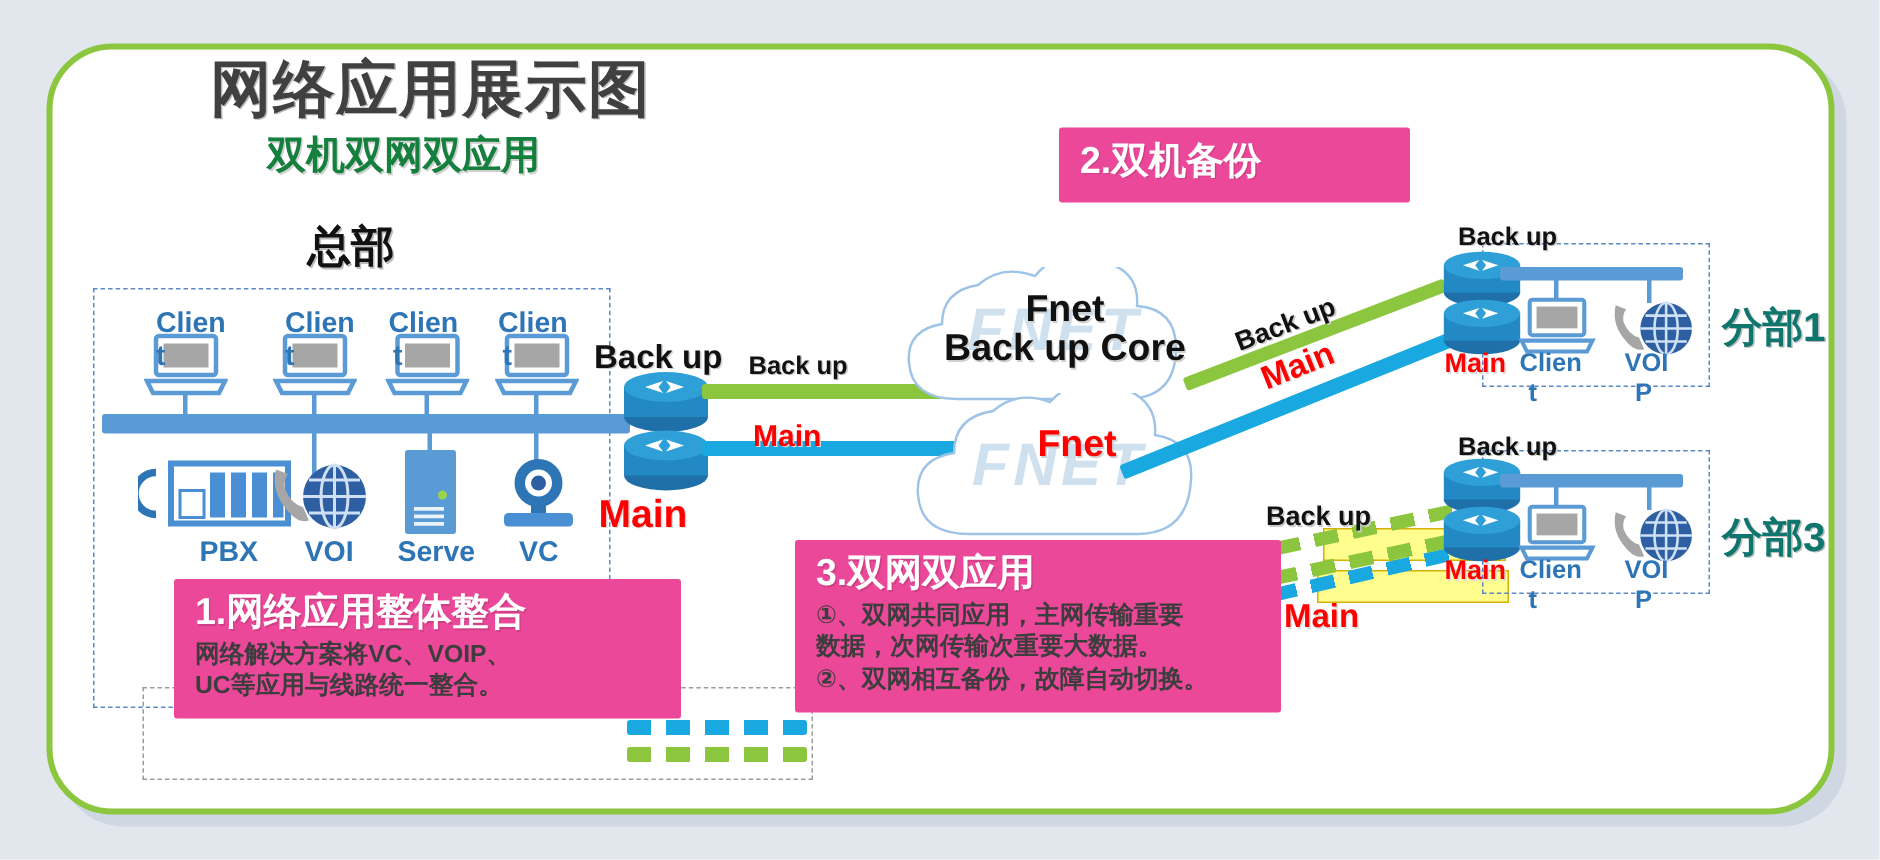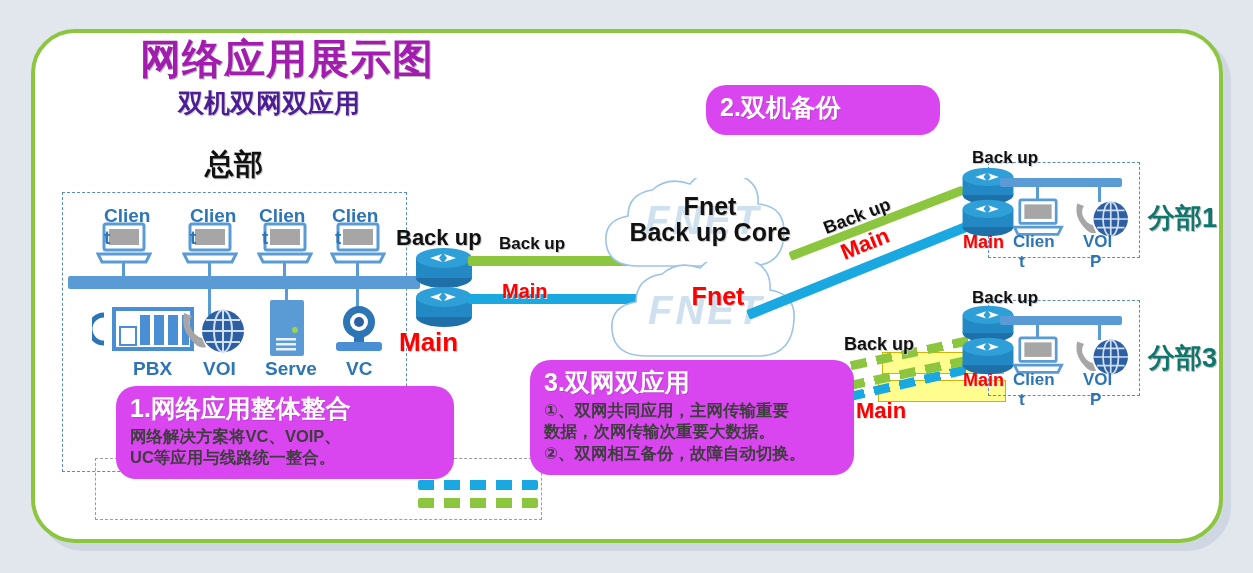--- a/index.html
+++ b/index.html
@@ -16,26 +16,26 @@
     background:#ffffff; border:4px solid #8cc63f; border-radius:44px;
   }
   .card-shadow{
     position:absolute; left:39px; top:37px; width:1192px; height:514px;
     border-radius:44px; background:#cfd7e2; z-index:0;
   }
 
   
   .title {
     position:absolute; left:140px; top:32px;
-    font-size:41px; font-weight:bold; color:#a21caf; letter-spacing:1px;
+    font-size:41px; font-weight:bold; color:#404040; letter-spacing:1px;
     text-shadow:1px 1px 0 #bbb;
   }
   .subtitle {
     position:absolute; left:178px; top:86px;
-    font-size:26px; font-weight:bold; color:#4c1d95;
+    font-size:26px; font-weight:bold; color:#15803d;
     text-shadow:1px 1px 0 #cfcfcf;
   }
   .hq-title{
     position:absolute; left:205px; top:145px;
     font-size:29px; font-weight:bold; color:#111;
     text-shadow:1px 1px 0 #bbb;
   }
 
   
   .dashed-box{ position:absolute; border:1.6px dashed #5b88c7; }
@@ -54,21 +54,21 @@
 
   
   .link{ position:absolute; transform-origin:0 50%; border-radius:2px; }
   .link-green{ background:#8cc63f; }
   .link-blue{ background:#19a9e0; }
   .link-dash-green{ background:repeating-linear-gradient(to right,#8cc63f 0 16px,transparent 16px 26px); }
   .link-dash-blue{ background:repeating-linear-gradient(to right,#19a9e0 0 16px,transparent 16px 26px); }
 
   
   .callout{
-    position:absolute; background:#d946ef; border-radius:20px;
+    position:absolute; background:#ec4899; border-radius:2px;
     padding:8px 14px 10px 14px; color:#fff;
   }
   .callout h4{
     font-size:25px; font-weight:bold; color:#fff; line-height:1.18;
     text-shadow:1px 1px 0 rgba(0,0,0,.12); margin-bottom:2px;
   }
   .callout p{
     font-size:16.5px; font-weight:bold; color:#3d3d3d; line-height:1.33;
     white-space:pre-line;
   }

